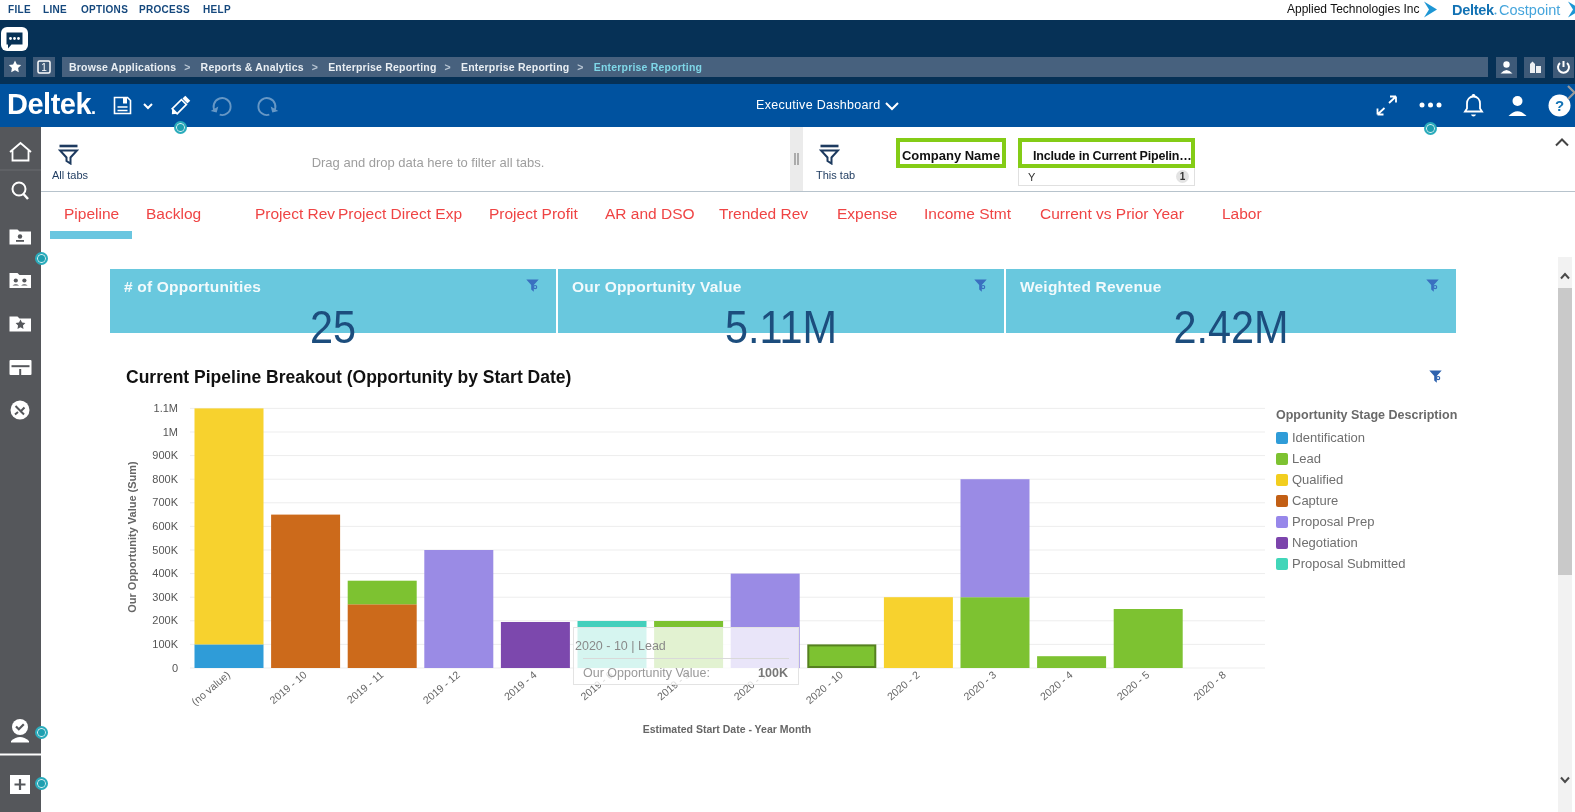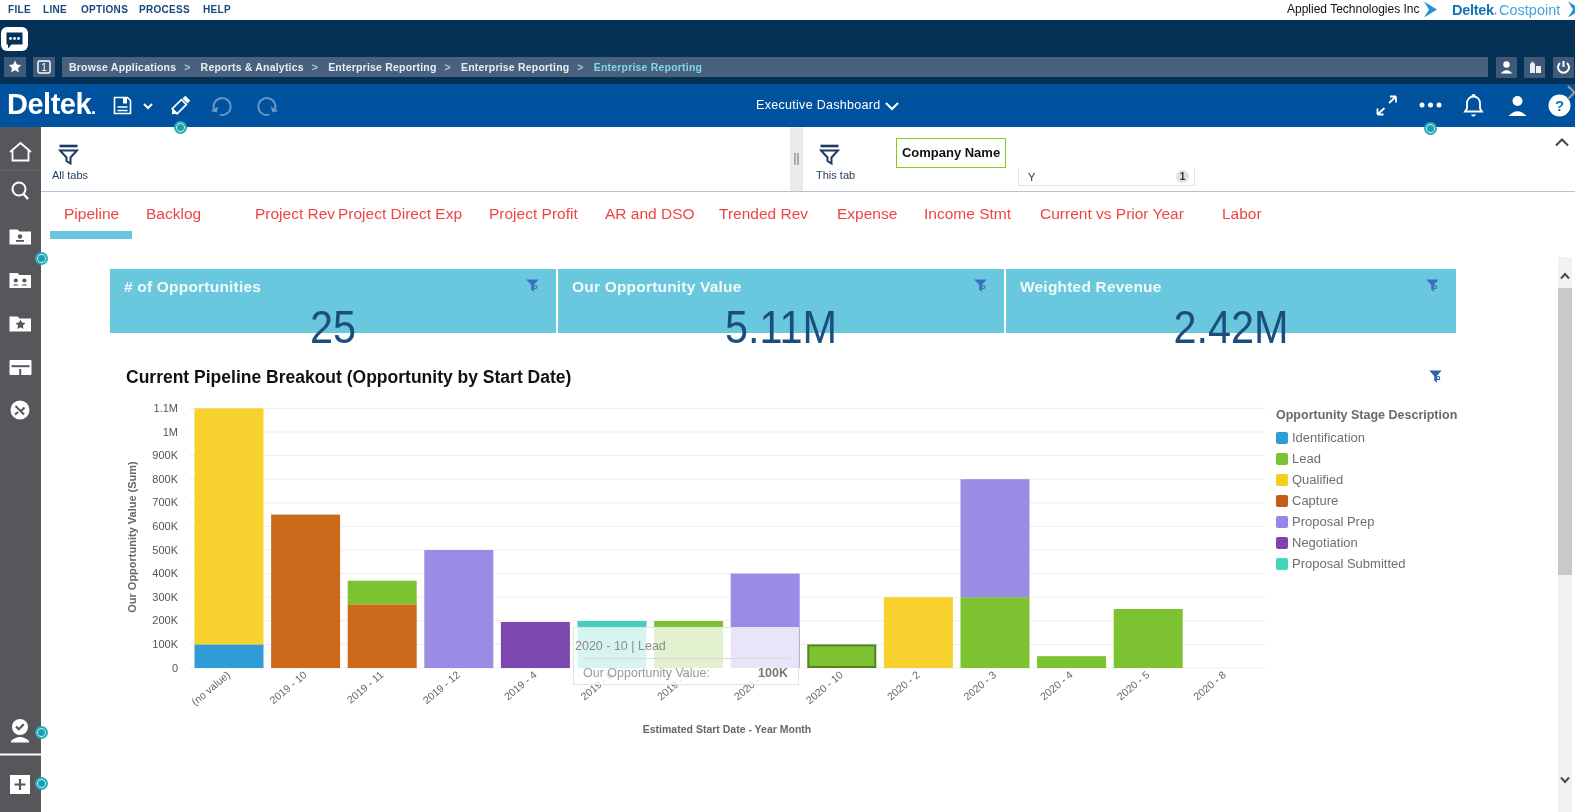--- a/index.html
+++ b/index.html
@@ -27,21 +27,21 @@
 .execdash { position:absolute; left:756px; top:14px; color:#fff; font-size:12.5px; letter-spacing:0.3px; }
 
 
 .sidebar { position:absolute; left:0; top:127px; width:41px; height:685px; background:#55575b; }
 
 
 .fpanel { position:absolute; left:41px; top:127px; width:1534px; height:65px; background:#fff; border-bottom:1px solid #b7c3cc; }
 .ftlabel { position:absolute; font-size:11px; color:#1d3a5f; }
 .fhint { position:absolute; left:12px; width:750px; text-align:center; top:28px; font-size:13px; color:#9e9e9e; }
 .fdivider { position:absolute; left:749px; top:0; width:13px; height:64px; background:#ebebeb; }
-.fbtn { position:absolute; border:1px solid #84cc16; background:#fff; font-weight:bold; font-size:13px; color:#111; white-space:nowrap; overflow:hidden; }
+.fbtn { position:absolute; border:4px solid #84cc16; background:#fff; font-weight:bold; font-size:13px; color:#111; white-space:nowrap; overflow:hidden; }
 
 
 .tabs { position:absolute; left:41px; top:192px; width:1534px; height:53px; background:#fff; }
 .tab { position:absolute; top:13px; font-size:15.5px; color:#ef4444; }
 .tabline { position:absolute; left:9px; top:39px; width:82px; height:8px; background:#6ac6e0; }
 
 
 .card { position:absolute; top:269px; height:64px; background:#69c8de; }
 .card .t { position:absolute; left:14px; top:9px; font-size:15.5px; font-weight:bold; color:#f2fafc; letter-spacing:0.2px; }
 .card .v { position:absolute; left:0; width:100%; text-align:center; top:303px; font-size:46px; color:#1c4d7d; }
@@ -245,31 +245,33 @@
   <rect x="10" y="648" width="20" height="19" fill="#fff"></rect>
   <path d="M20,652 v11 M14.5,657.5 h11" stroke="#55575b" stroke-width="2.2"></path>
 </svg>
 
 <div class="fpanel">
   <svg class="abs" style="left:17px; top:17px;" width="21" height="21" viewBox="0 0 21 21">
     <path d="M1.5,2 h18" stroke="#1d3a5f" stroke-width="2.6"></path>
     <path d="M2,6.5 h17 l-6.5,7 v6 l-4,-2.5 v-3.5 z" fill="none" stroke="#1d3a5f" stroke-width="2"></path>
   </svg>
   <div class="ftlabel" style="left:11px; top:42px;">All tabs</div>
+  <div class="fhint">Drag and drop data here to filter all tabs.</div>
   <div class="fdivider">
     <svg width="13" height="64">
         <path d="M5,26 v12 M8,26 v12" stroke="#8a8a8a" stroke-width="1.3"></path>
       </svg>
   </div>
   <svg class="abs" style="left:778px; top:17px;" width="21" height="21" viewBox="0 0 21 21">
     <path d="M1.5,2 h18" stroke="#1d3a5f" stroke-width="2.6"></path>
     <path d="M2,6.5 h17 l-6.5,7 v6 l-4,-2.5 v-3.5 z" fill="none" stroke="#1d3a5f" stroke-width="2"></path>
   </svg>
   <div class="ftlabel" style="left:775px; top:42px;">This tab</div>
   <div class="fbtn" style="left:855px; top:11px; width:110px; height:30px; line-height:28px; text-align:center;">Company Name</div>
+  <div class="fbtn" style="left:977px; top:11px; width:177px; height:30px; line-height:28px; padding-left:11px; font-size:12.5px; letter-spacing:-0.2px;">Include in Current Pipelin…</div>
   <div class="abs" style="left:977px; top:41px; width:177px; height:18px; border:1px solid #e0e0e0; border-top:none; font-size:11px; color:#333;">
     <span style="position:absolute; left:9px; top:3px;">Y</span>
     <span style="position:absolute; right:5px; top:2px; width:13px; height:13px; background:#e3e3e3; border-radius:50%; text-align:center; line-height:13px; font-weight:bold; font-size:10px;">1</span>
   </div>
   <svg class="abs" style="left:1513px; top:9px;" width="16" height="12" viewBox="0 0 16 12">
       <path d="M2,9.5 l6,-6 6,6" stroke="#444" stroke-width="2" fill="none"></path>
     </svg>
 </div>
 
 <div class="tabs">

